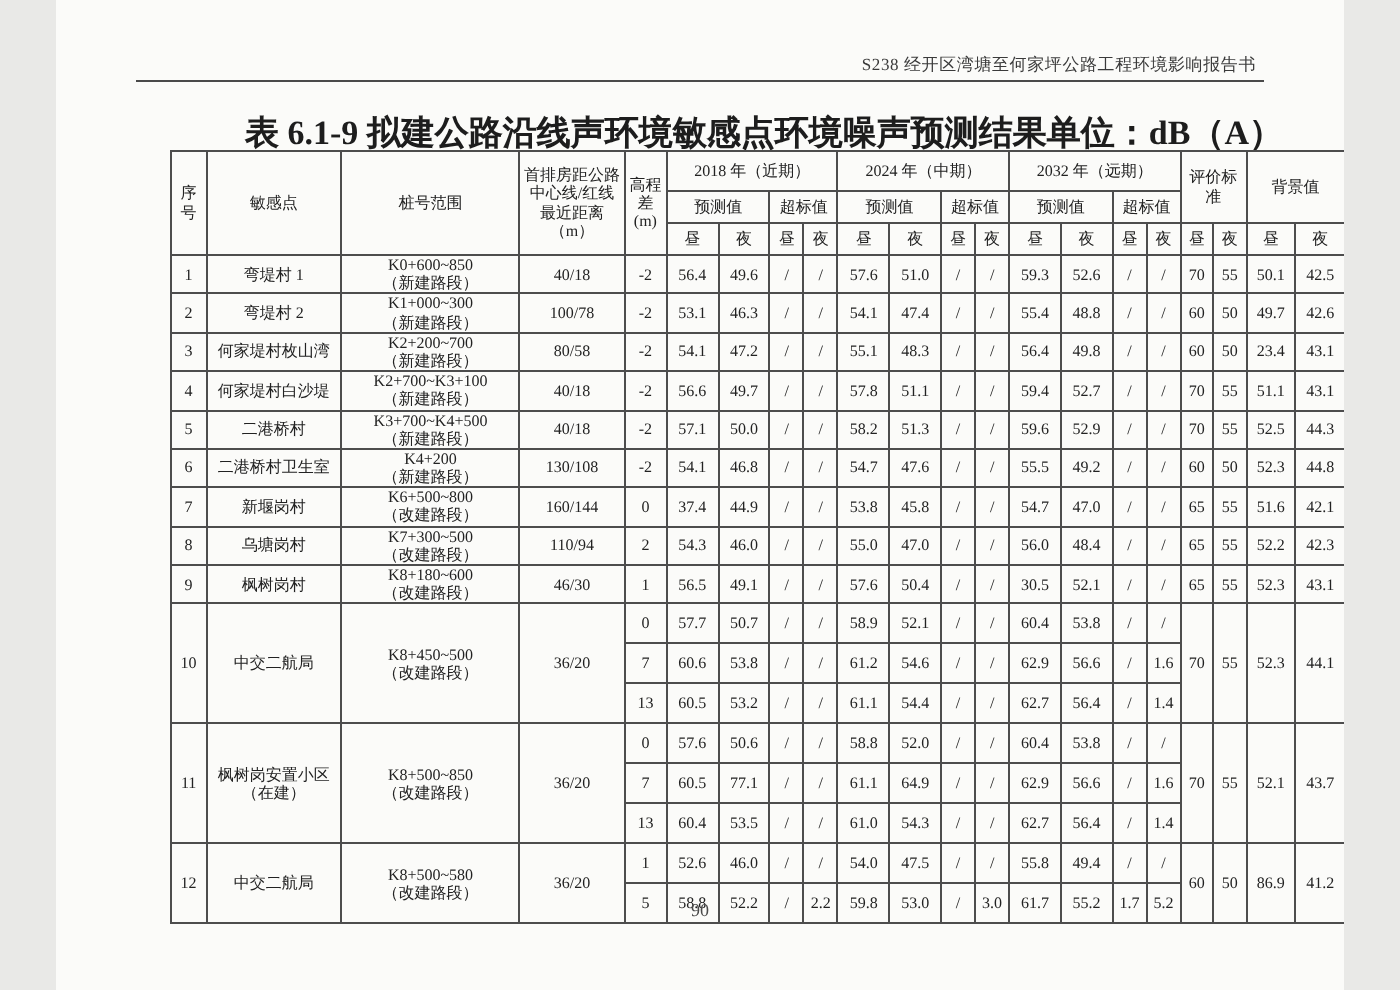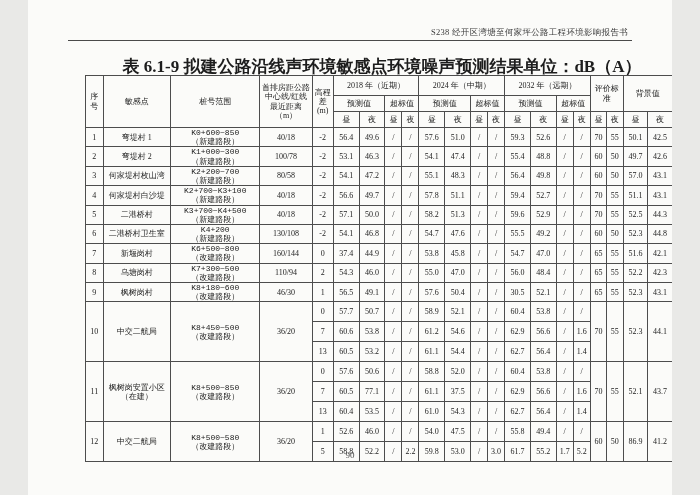--- a/index.html
+++ b/index.html
@@ -37,21 +37,21 @@
     font-weight:normal;color:#222;
     overflow:hidden;word-break:break-all;
   }
   tr.h1{height:20px;}
   tr.h2{height:16px;}
   tr.h3{height:16px;}
   tr.r-single{height:17px;}
   tr.r-multi{height:20px;}
   th.c-dist-h{font-size:7.5px;line-height:1.2;}
   th.c-elev-h{font-size:7.5px;line-height:1.2;}
-  td.c-stake{white-space:pre-line;font-size:7.8px;line-height:1.2;font-family:Liberation Mono, monospace;}
+  td.c-stake{white-space:pre-line;font-size:7.8px;line-height:1.2;}
   td.c-name{font-size:8.3px;}
   td.c-no{font-size:8.3px;}
   .page-number{
     position:absolute;top:450px;left:0;width:100%;
     text-align:center;font-size:9px;color:#4a4a4a;
   }
 </style>
 </head>
 <body>
 
@@ -191,21 +191,21 @@
           <td class="c-val">55.1</td>
           <td class="c-val">48.3</td>
           <td class="c-val">/</td>
           <td class="c-val">/</td>
           <td class="c-val">56.4</td>
           <td class="c-val">49.8</td>
           <td class="c-val">/</td>
           <td class="c-val">/</td>
           <td class="c-std">60</td>
           <td class="c-std">50</td>
-          <td class="c-bg">57.0</td>
+          <td class="c-bg">23.4</td>
           <td class="c-bg">43.1</td>
         </tr>
         <tr class="r-single">
           <td class="c-no">4</td>
           <td class="c-name">何家堤村白沙堤</td>
           <td class="c-stake">K2+700~K3+100
 （新建路段）</td>
           <td class="c-dist">40/18</td>
           <td class="c-elev">-2</td>
           <td class="c-val">56.6</td>
@@ -423,21 +423,21 @@
           <td class="c-bg" rowspan="3">52.1</td>
           <td class="c-bg" rowspan="3">43.7</td>
         </tr>
         <tr class="r-multi">
           <td class="c-elev">7</td>
           <td class="c-val">60.5</td>
           <td class="c-val">77.1</td>
           <td class="c-val">/</td>
           <td class="c-val">/</td>
           <td class="c-val">61.1</td>
-          <td class="c-val">37.5</td>
+          <td class="c-val">64.9</td>
           <td class="c-val">/</td>
           <td class="c-val">/</td>
           <td class="c-val">62.9</td>
           <td class="c-val">56.6</td>
           <td class="c-val">/</td>
           <td class="c-val">1.6</td>
         </tr>
         <tr class="r-multi">
           <td class="c-elev">13</td>
           <td class="c-val">60.4</td>

